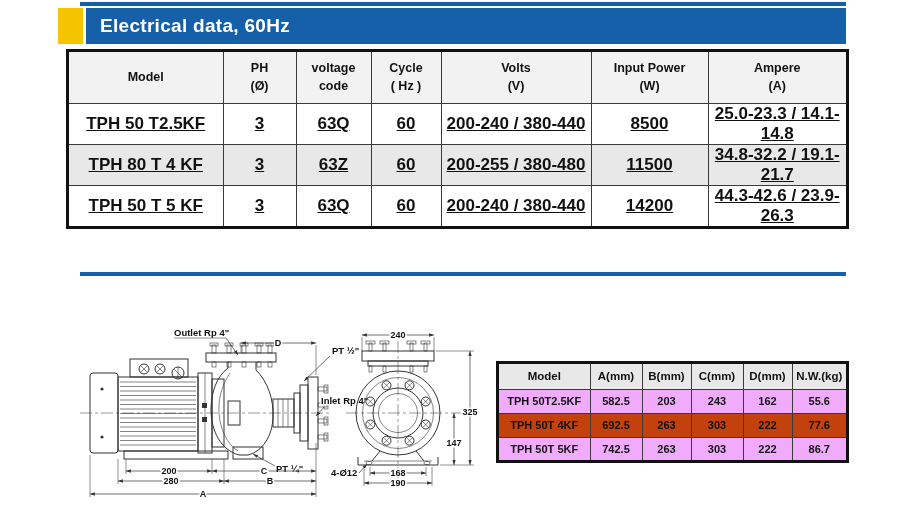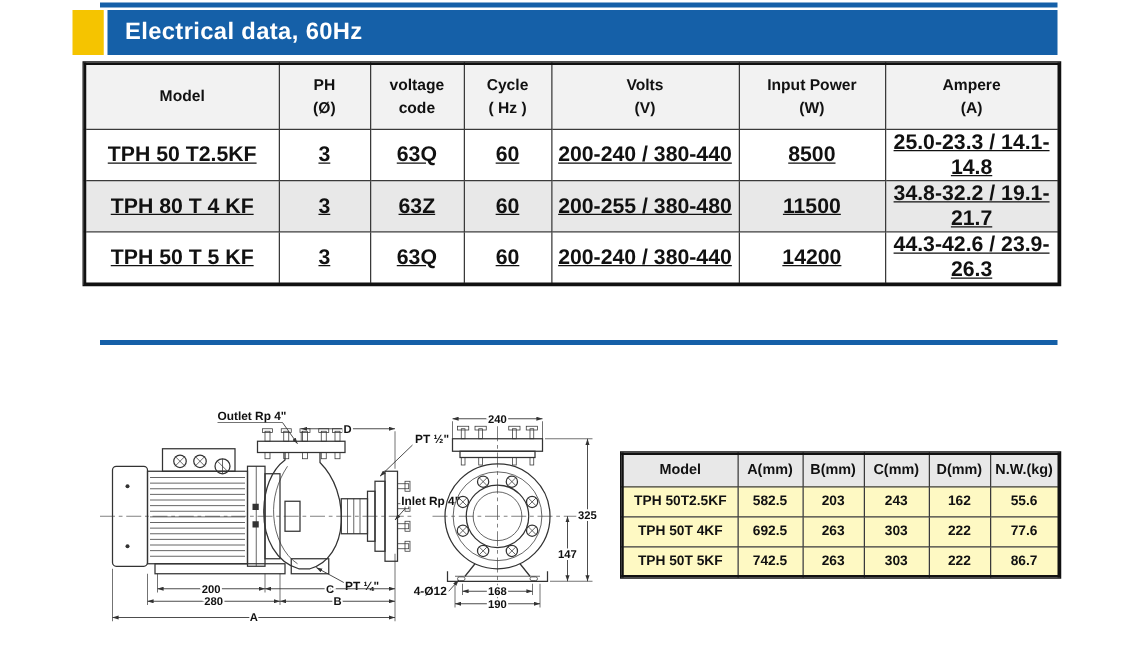--- a/index.html
+++ b/index.html
@@ -24,22 +24,22 @@
   .elec th { height:52px; font-size:12.5px; background:#f2f2f2; line-height:1.5; }
   .elec td { height:32px; font-size:17px; background:#fff;text-decoration:underline; }
   .elec tr.alt td { background:#e8e8e8; }
   .elec table, .elec { outline:1px solid #111; }
 
   
   .dims { position:absolute; left:497px; top:362px; width:349px; border:2px solid #111; outline:1px solid #111; }
   .dims th, .dims td { border:1px solid #3a3a3a; text-align:center; vertical-align:middle;
                        font-weight:bold; color:#111; }
   .dims th { height:26px; font-size:11.5px; background:#e8e8e8; }
-  .dims td { height:24px; font-size:11px; background:#fef9c3; }
-  .dims tr.alt td { background:#fef9c3; }
+  .dims td { height:24px; font-size:11px; background:#f0abfc; }
+  .dims tr.alt td { background:#c2410c; }
 
   
   .drawing { position:absolute; left:78px; top:313px; }
   .outline { fill:none; stroke:#333; stroke-width:1; }
   .thin    { fill:none; stroke:#333; stroke-width:0.6; }
   .cl      { fill:none; stroke:#555; stroke-width:0.6; stroke-dasharray:12 3 3 3; }
   .dim     { stroke:#333; stroke-width:0.7; marker-start:url(#ar); marker-end:url(#ar); }
   .ext     { stroke:#333; stroke-width:0.55; }
   .ldr     { fill:none; stroke:#333; stroke-width:0.7; marker-end:url(#ar); }
   .dt  { font:bold 9px "Liberation Sans",sans-serif; fill:#111; text-anchor:middle;

